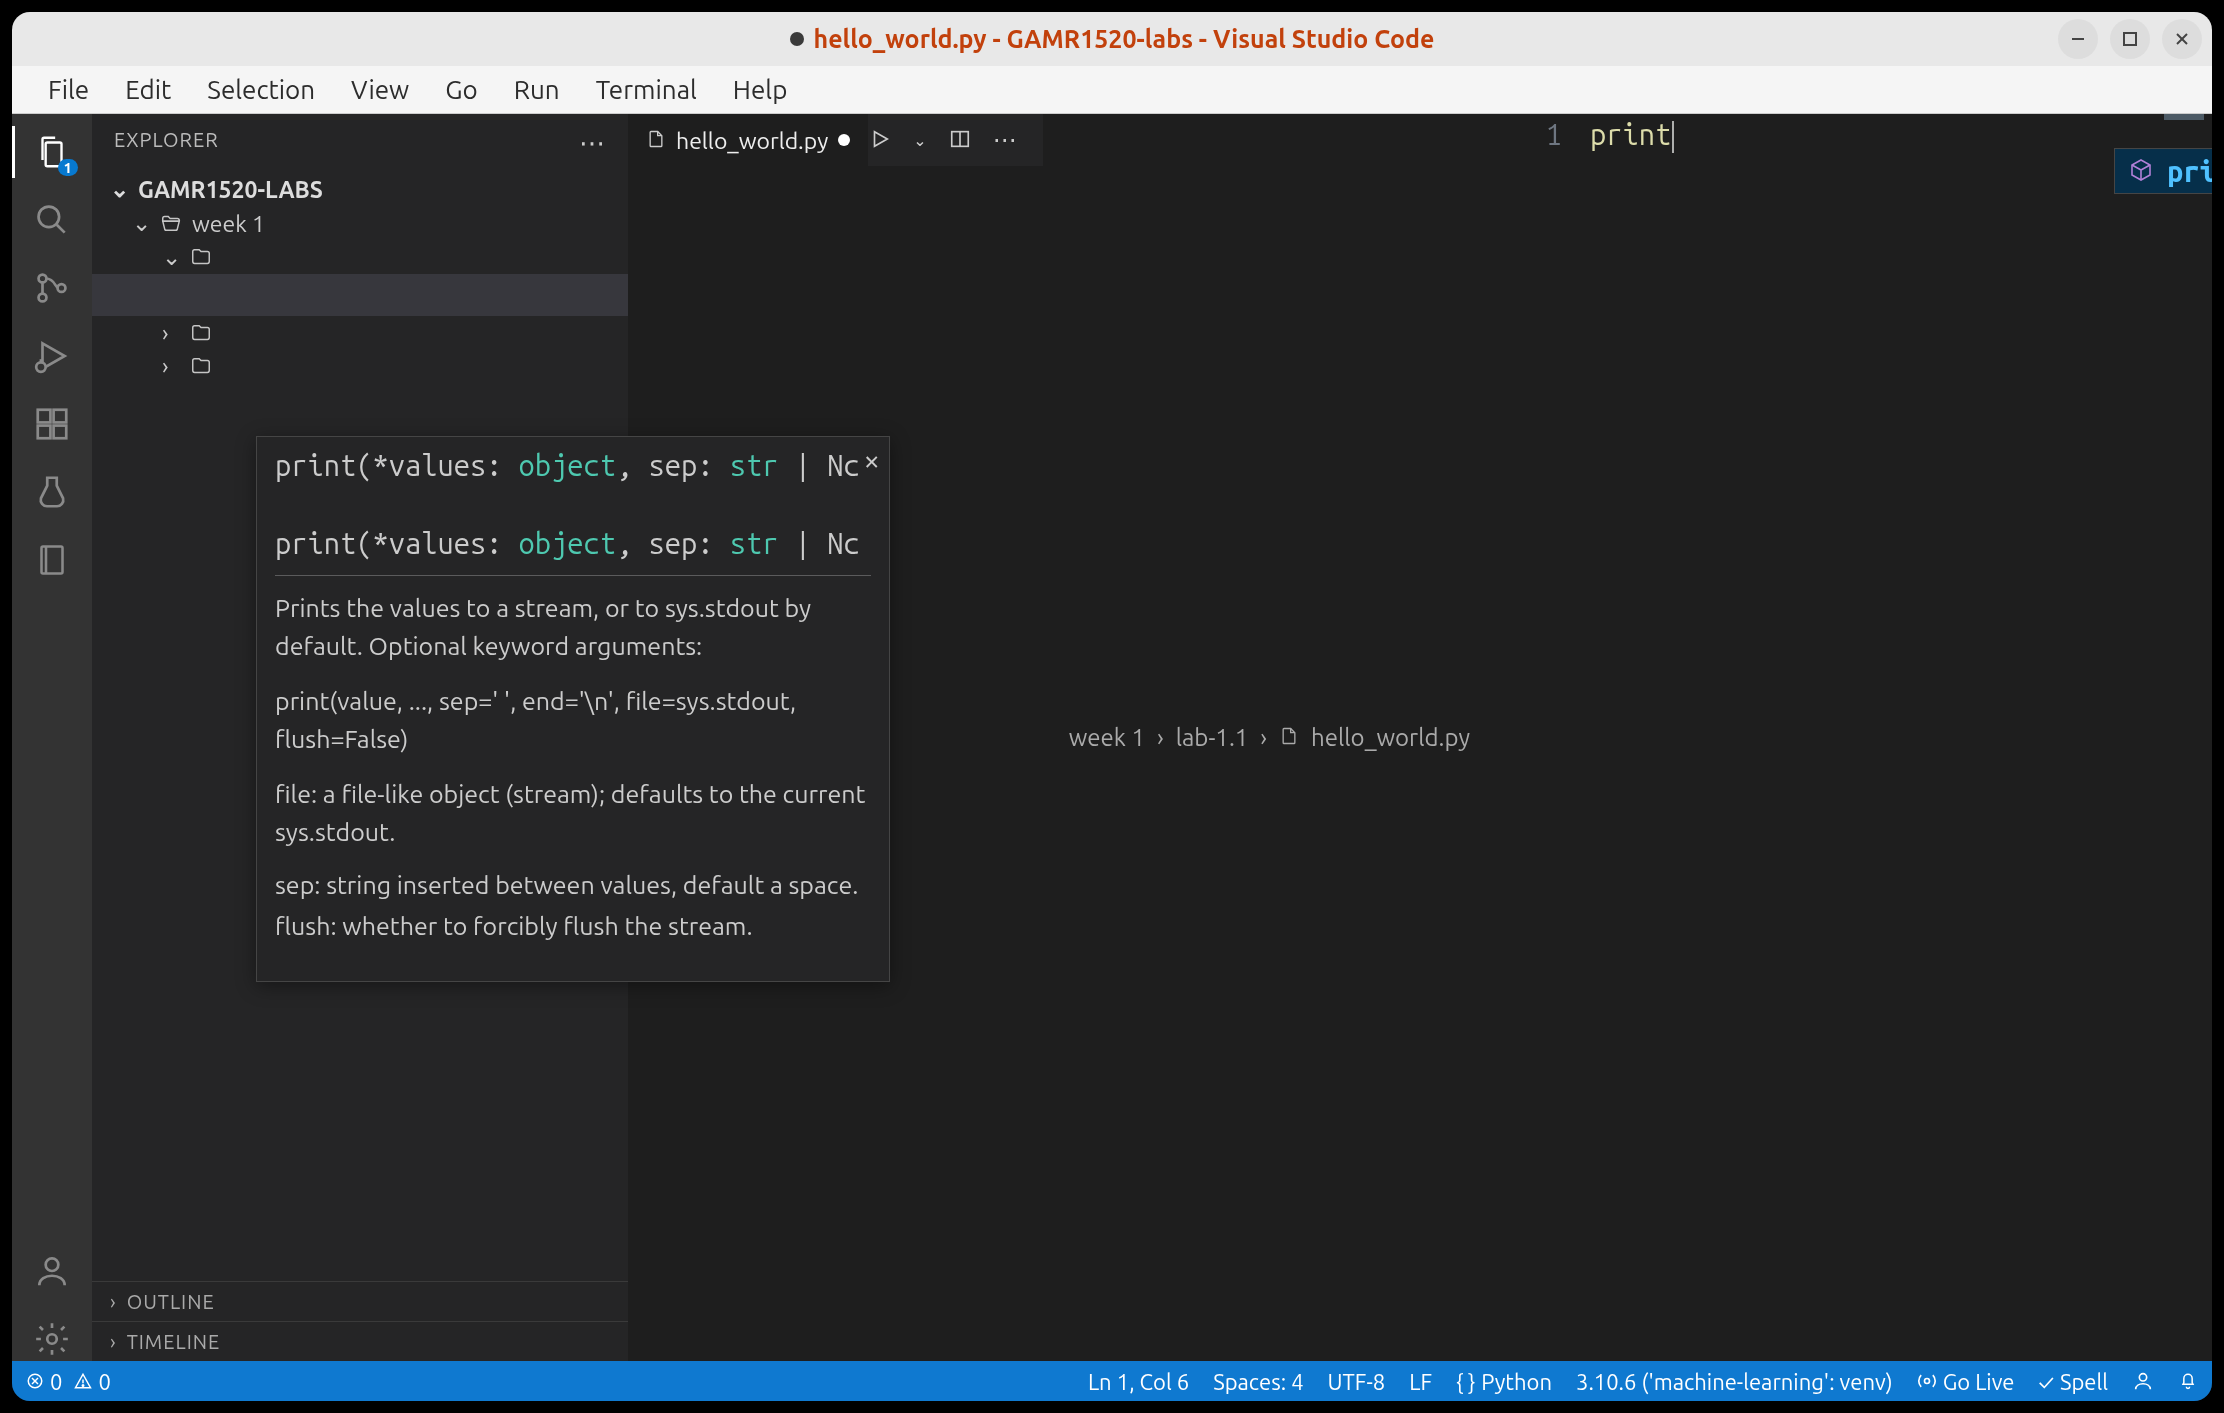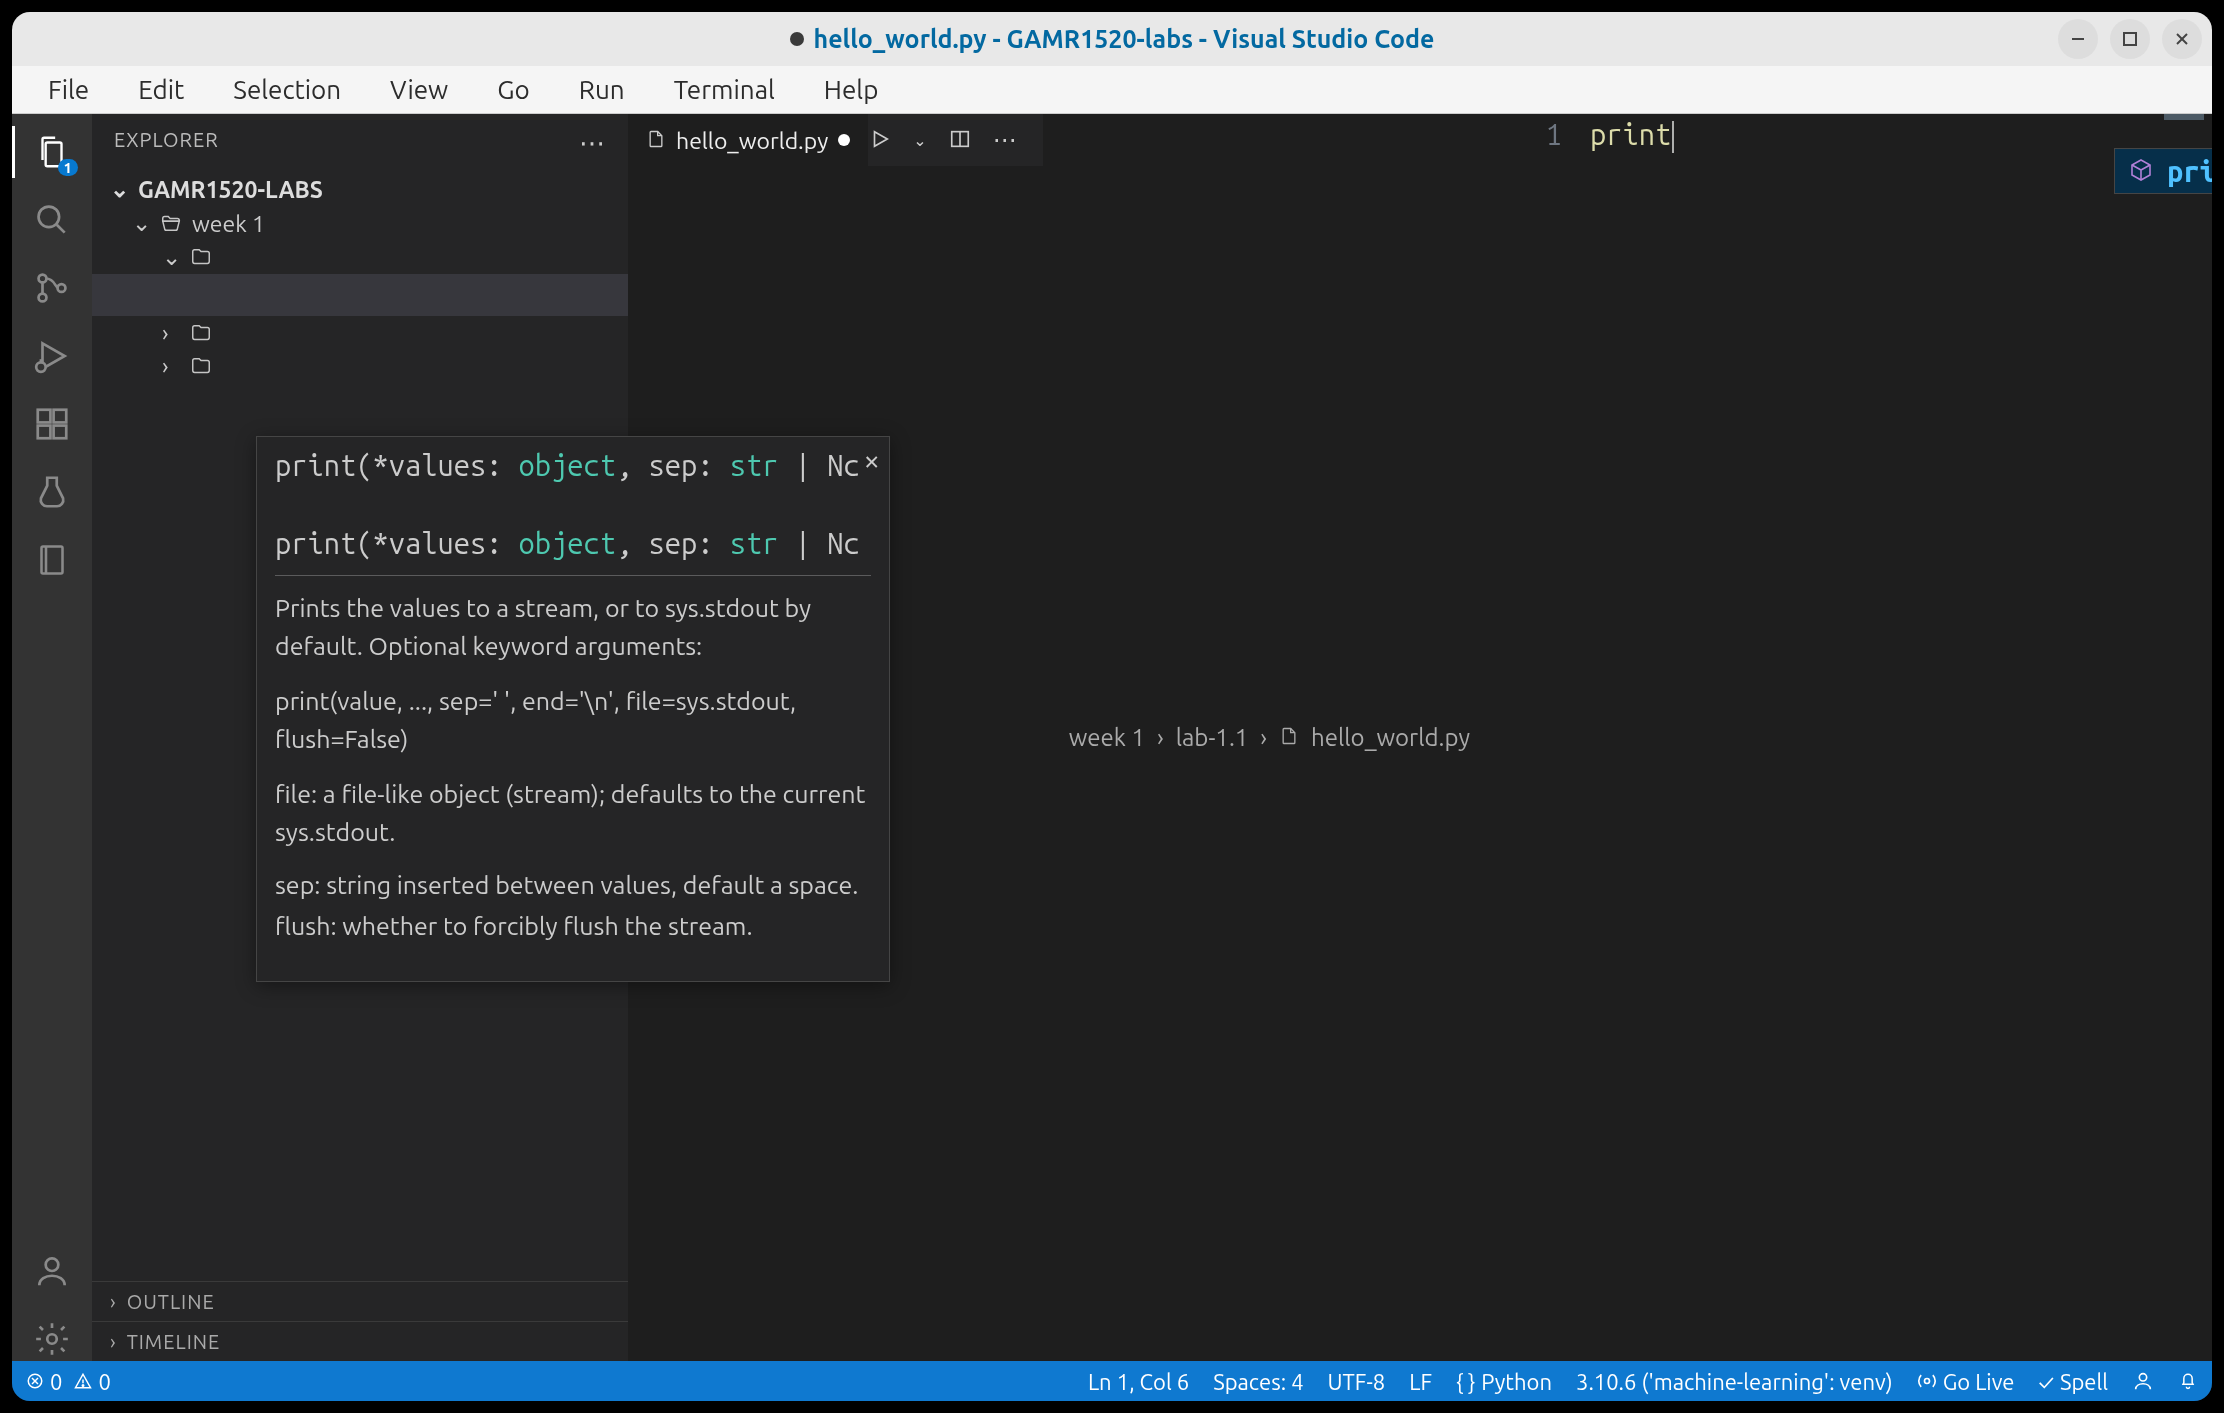--- a/index.html
+++ b/index.html
@@ -27,42 +27,42 @@
     height: 54px;
     background: #e8e8e8;
     display: flex;
     align-items: center;
     justify-content: center;
     position: relative;
   }
   .titlebar .title {
     font-size: 25px;
     font-weight: 700;
-    color: #0369a1;
+    color: #c2410c;
     display: flex;
     align-items: center;
     gap: 10px;
   }
   .titlebar .modified-dot {
     width: 14px; height: 14px; border-radius: 50%; background: #3a3a3a;
   }
   .win-controls {
     position: absolute; right: 10px; top: 50%; transform: translateY(-50%);
     display: flex; gap: 12px;
   }
   .win-btn {
     width: 40px; height: 40px; border-radius: 50%; background: #ddd;
     display:flex;align-items:center;justify-content:center;font-size:20px;color:#444;
   }
   .win-btn.close { background:#ddd; }
   
   .menubar {
     height: 48px;
     background: #f5f5f5;
-    display: flex; align-items: center; gap: 13px;
+    display: flex; align-items: center; gap: 0;
     padding: 0 18px;
     border-bottom: 1px solid #ccc;
   }
   .menubar .item {
     font-size: 26px; color:#2c2c2c; padding: 6px 18px;
   }
   
   .main {
     flex: 1; display: flex; background:#1e1e1e; position: relative;
   }

